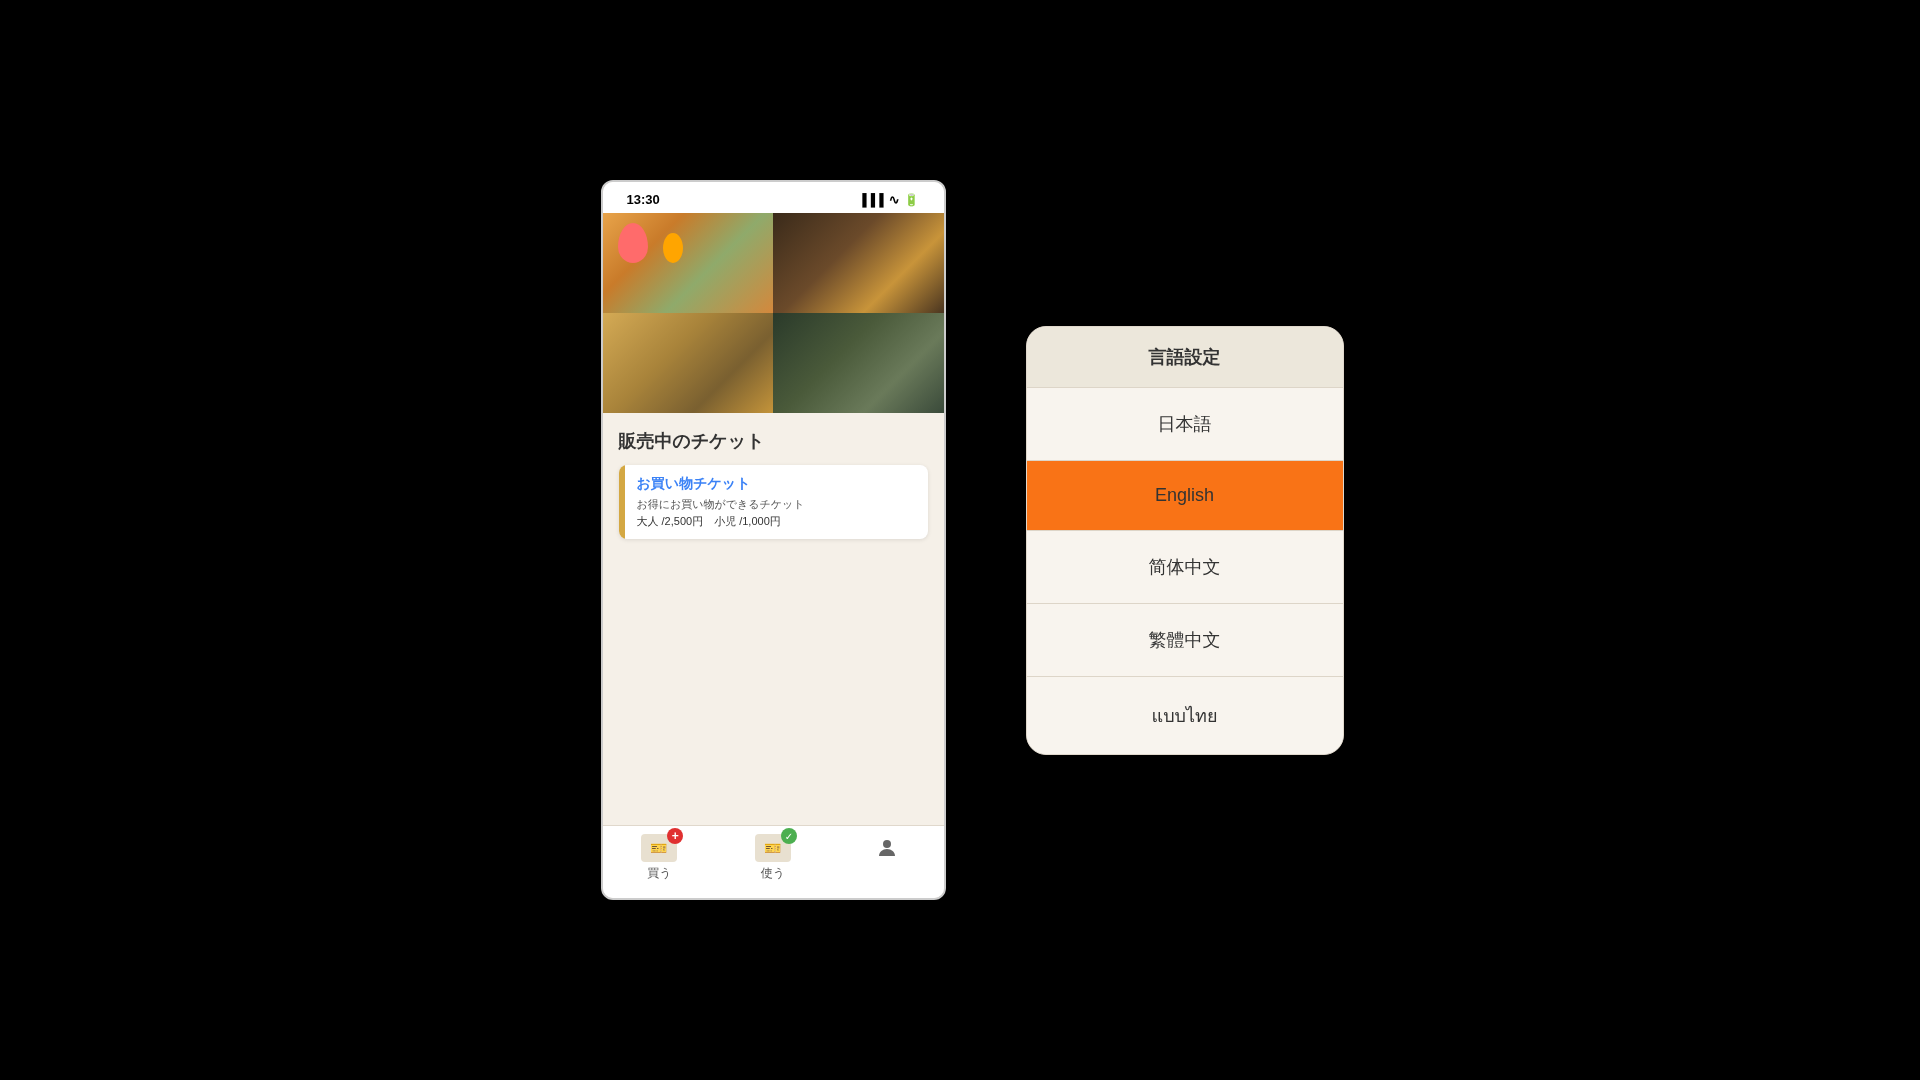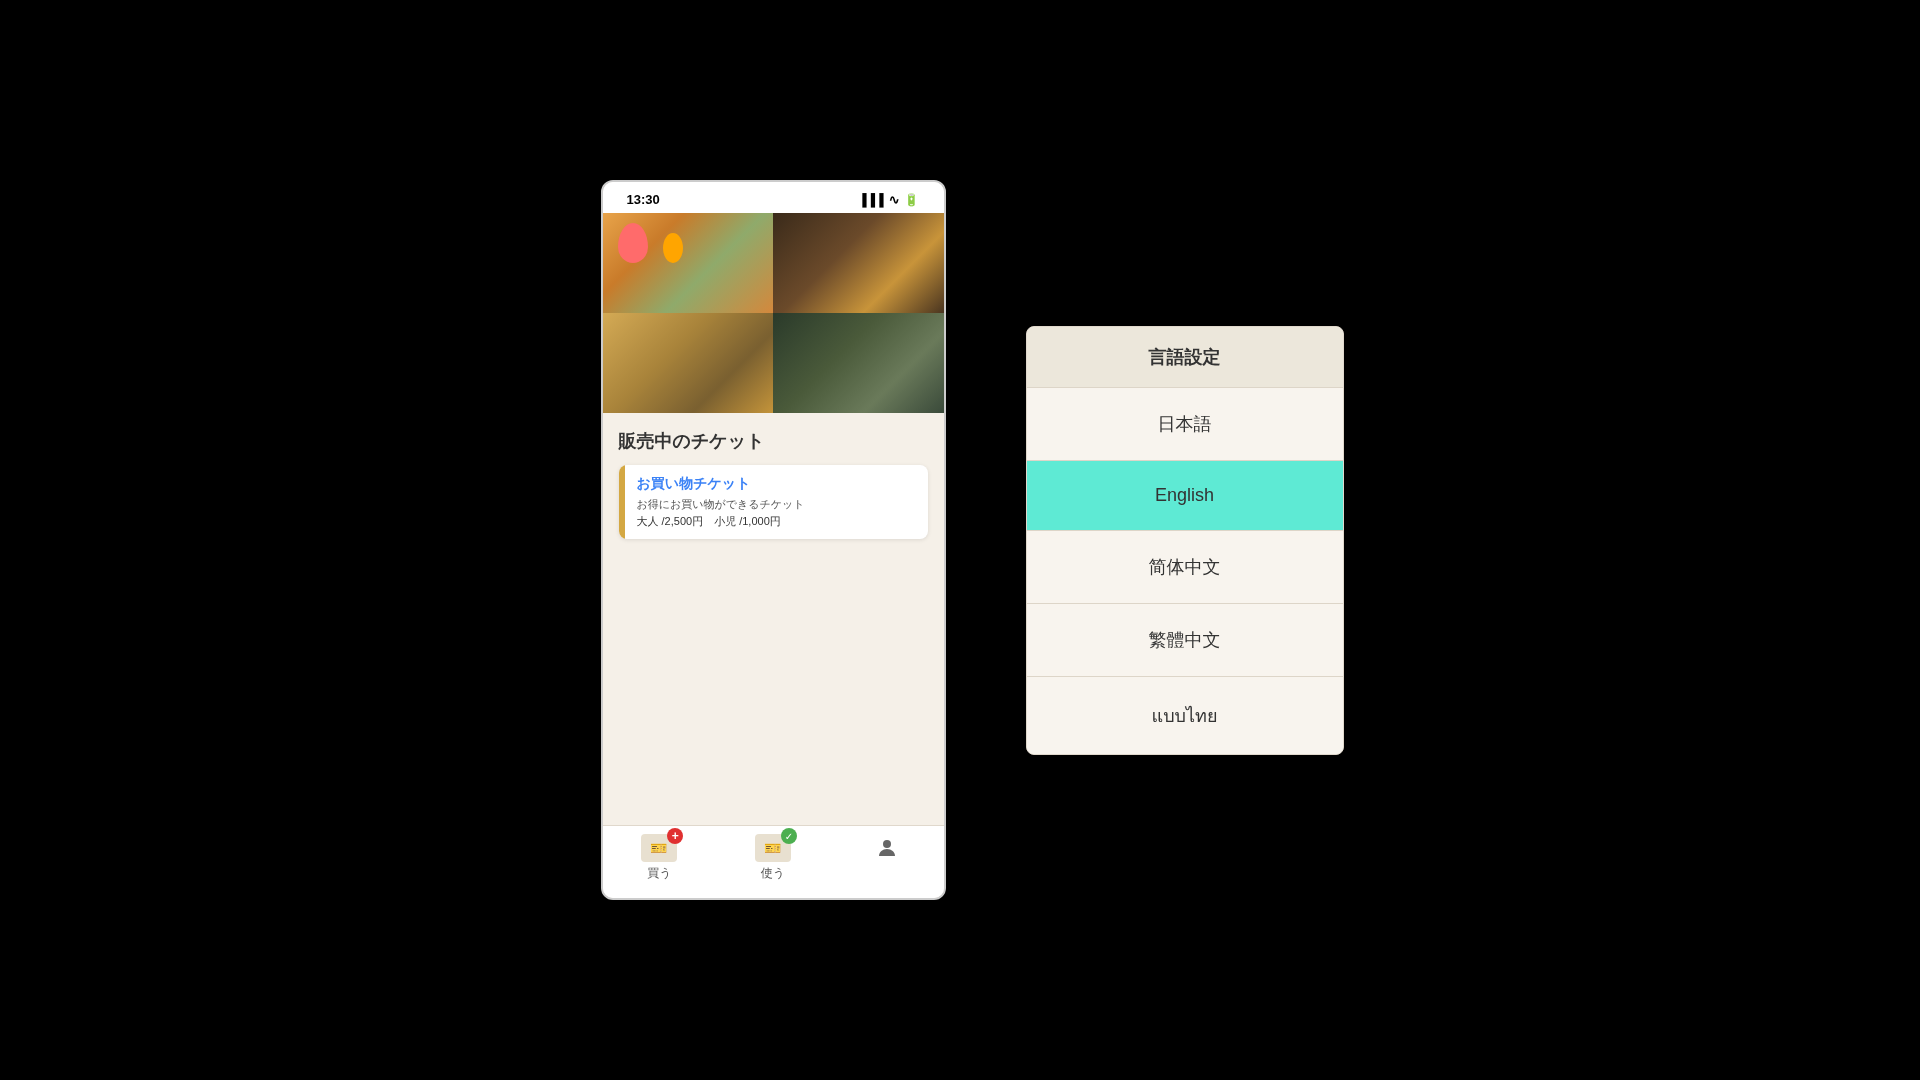--- a/index.html
+++ b/index.html
@@ -236,21 +236,21 @@
       height: 28px;
       display: flex;
       align-items: center;
       justify-content: center;
     }
 
     
     .lang-modal {
       width: 318px;
       background: #f5f0e8;
-      border-radius: 8px;
+      border-radius: 20px;
       box-shadow: 0 8px 40px rgba(0,0,0,0.3);
       overflow: hidden;
       border: 1px solid #e0d8cc;
     }
 
     .lang-header {
       background: #ece7db;
       padding: 18px 20px;
       text-align: center;
       border-bottom: 1px solid #ddd5c8;
@@ -271,21 +271,21 @@
       cursor: pointer;
       background: #f8f4ee;
       transition: background 0.15s;
     }
 
     .lang-item:last-child {
       border-bottom: none;
     }
 
     .lang-item.active {
-      background: #5eead4;
+      background: #f97316;
     }
   </style>
 </head>
 <body>
 
 <div class="scene">
 
   <div class="phone">
 
     <div class="phone-status-bar">

